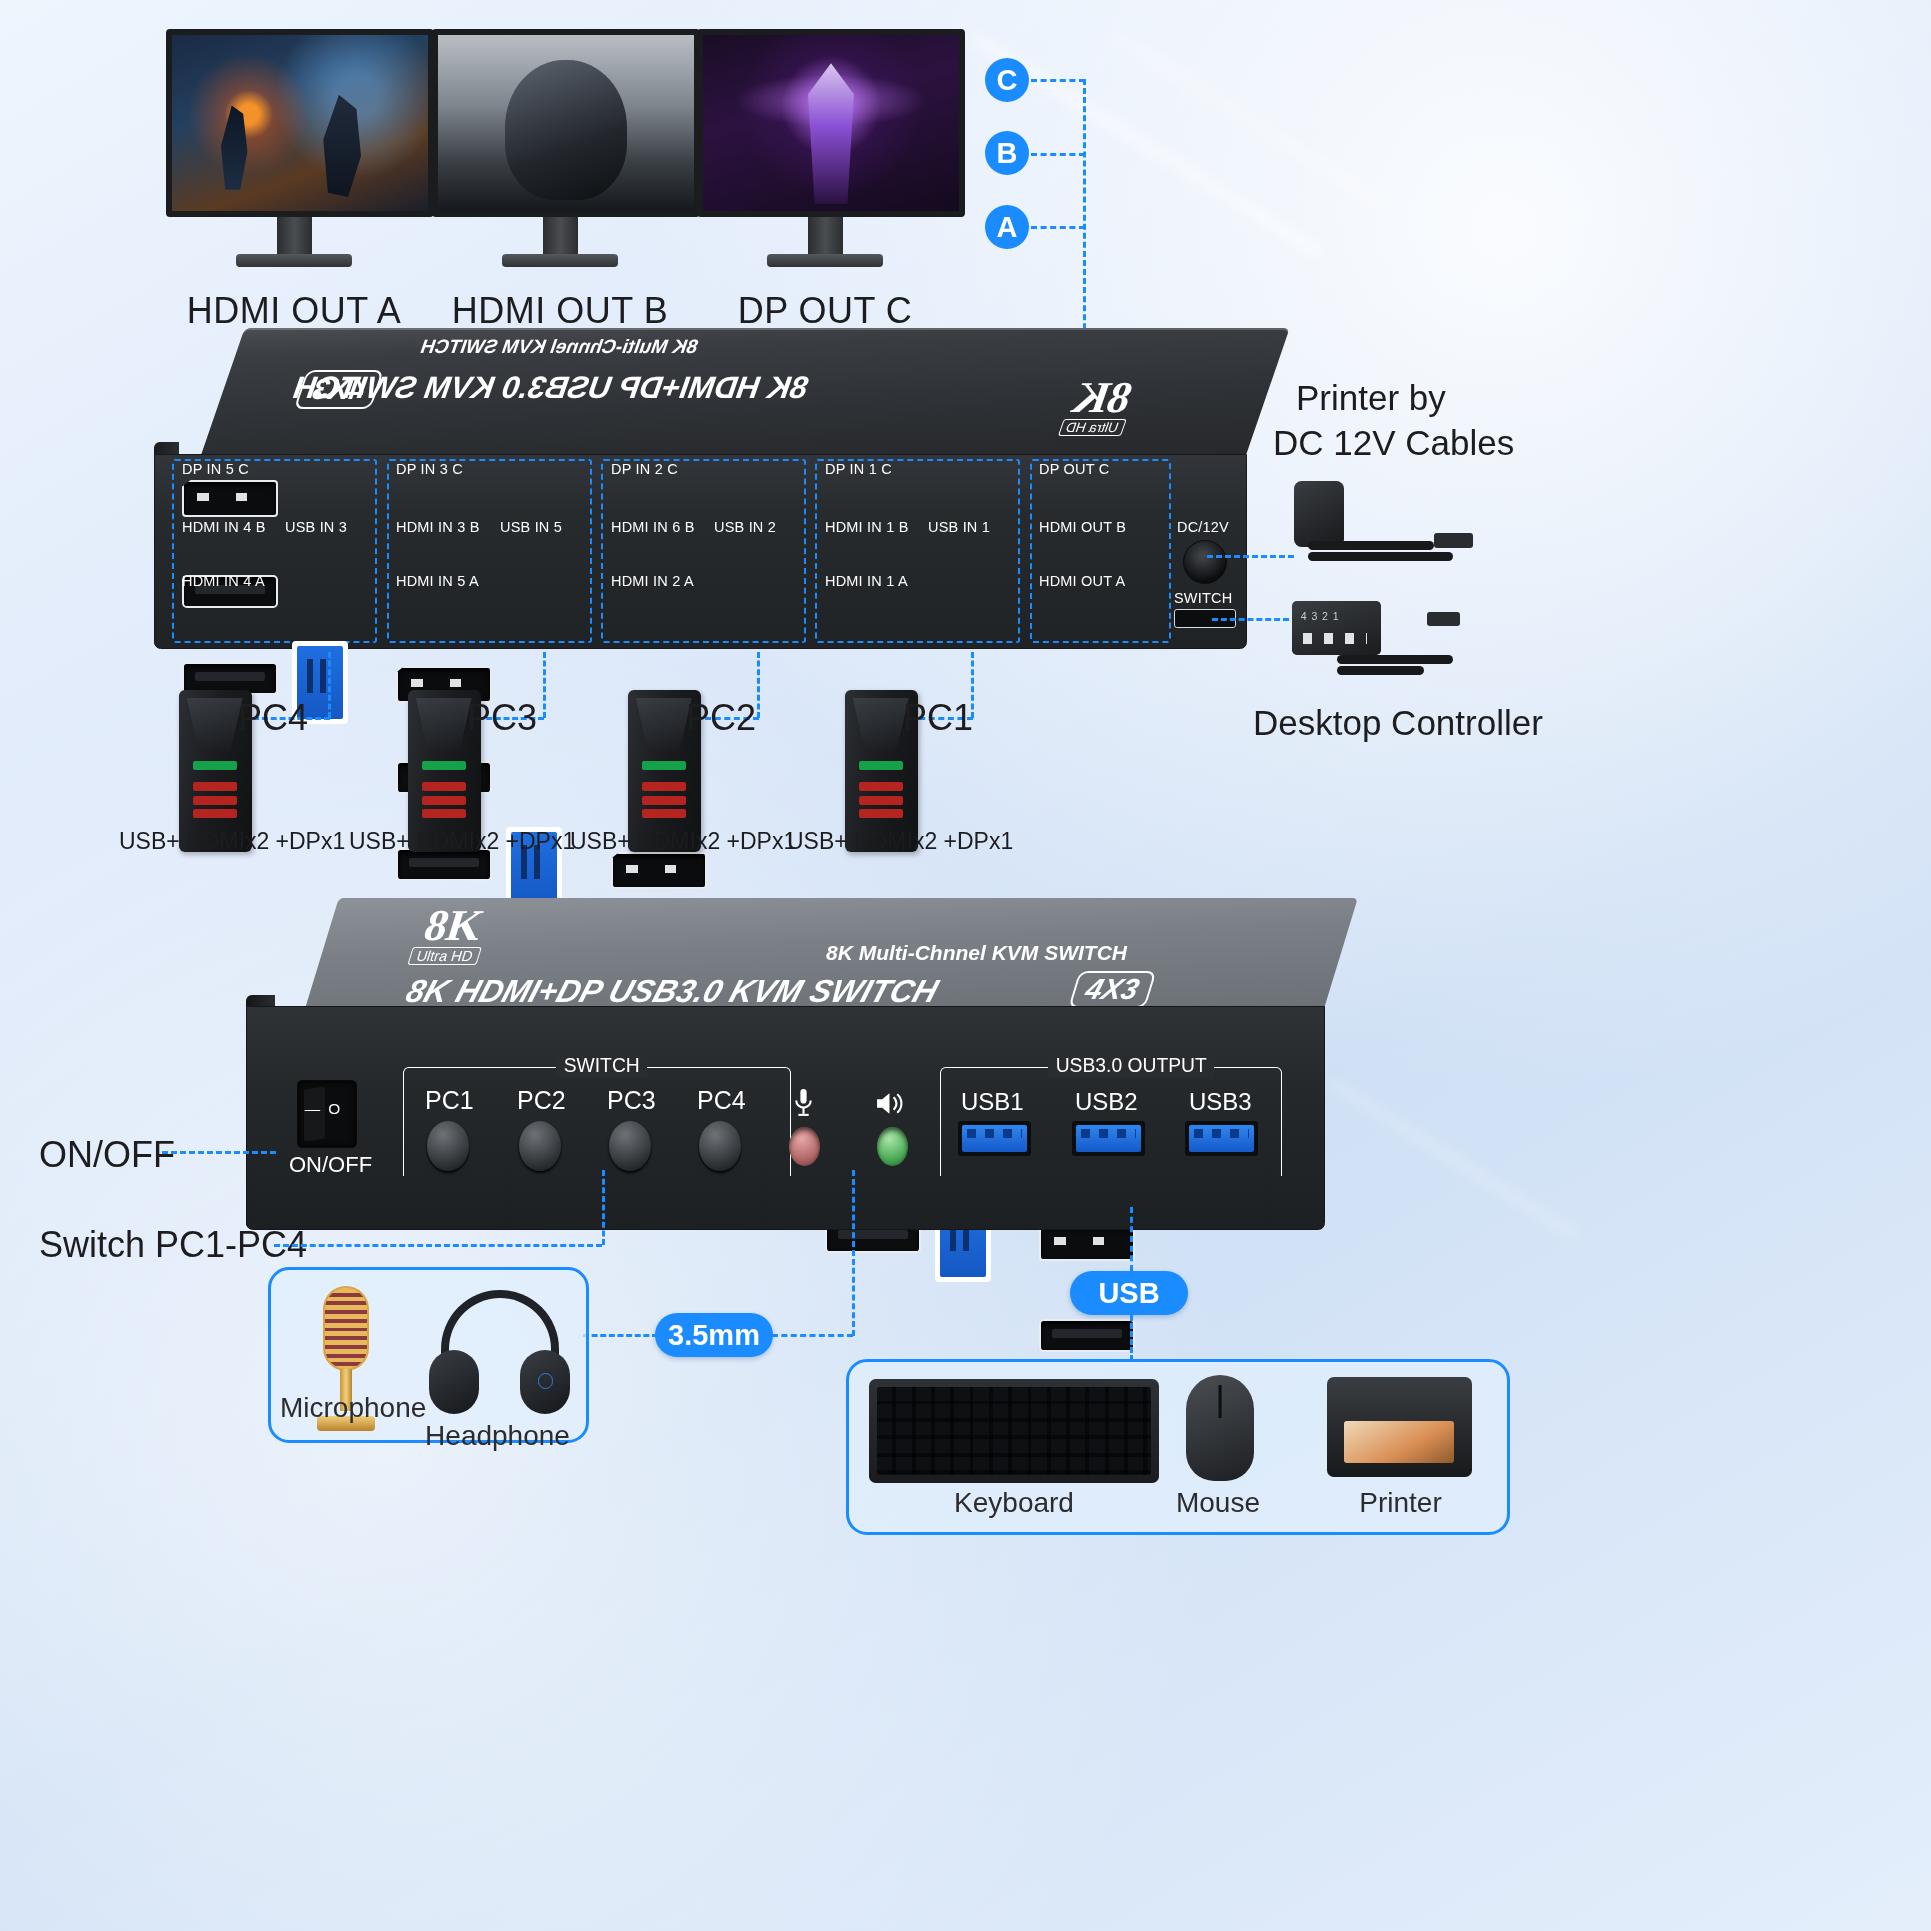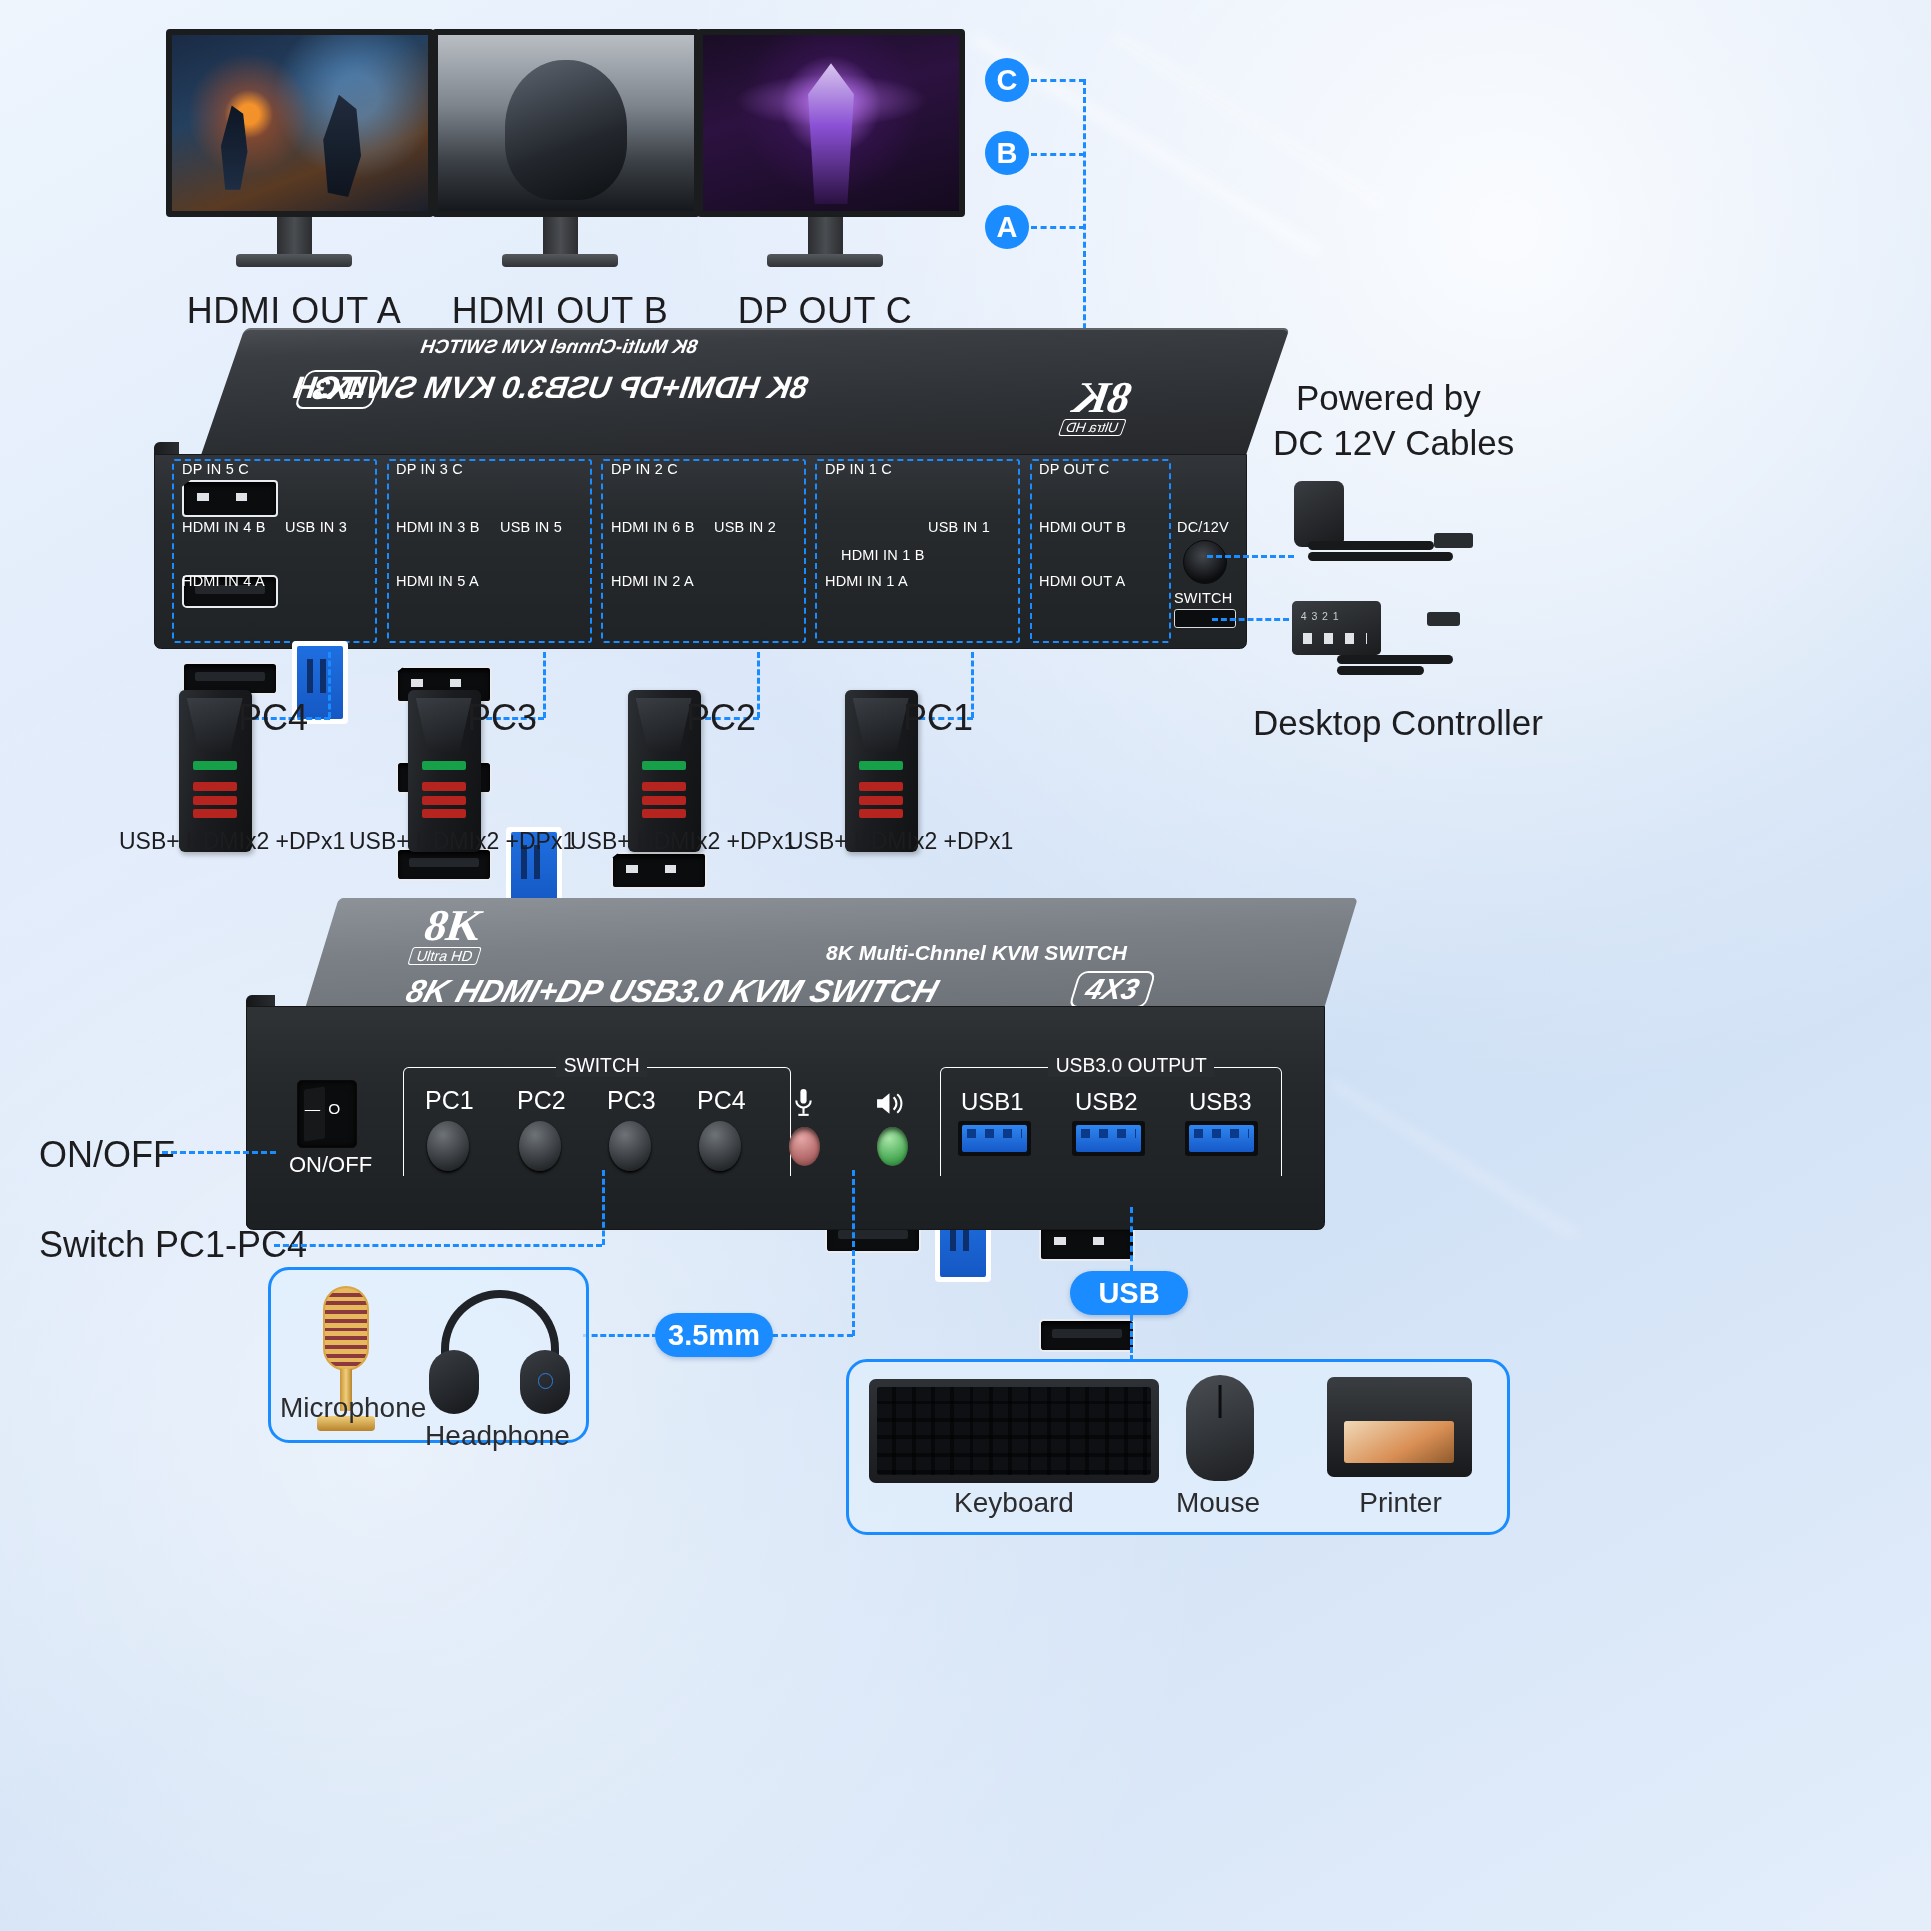--- a/index.html
+++ b/index.html
@@ -292,21 +292,21 @@
     </div>
     <div class="usbb-port" style="left:566px;top:83px;width:56px;height:83px;">
       <div class="usbb-inner"></div>
     </div>
 
     <div class="grpbox" style="left:660px;top:3.9px;width:201px;height:180px;"></div>
     <div class="portLbl" style="left:670px;top:5.8px;">
       <span>DP IN 1 C</span>
     </div>
     <div class="dp-port" style="left:670px;top:25px;width:92px;height:33px;"></div>
-    <div class="portLbl" style="left:686px;top:64px;margin-top:28px;">
+    <div class="portLbl" style="left:670px;top:64px;">
       <span>HDMI IN 1 B</span>
     </div>
     <div class="hdmi-port" style="left:670px;top:83px;width:92px;height:29px;"></div>
     <div class="portLbl" style="left:670px;top:118px;">
       <span>HDMI IN 1 A</span>
     </div>
     <div class="hdmi-port" style="left:670px;top:137px;width:92px;height:29px;"></div>
     <div class="portLbl" style="left:773px;top:64px;">
       <span>USB IN 1</span>
     </div>
@@ -358,21 +358,21 @@
 <div class="pcSub" style="left:349px;top:828px;">USB+ HDMIx2 +DPx1</div>
 
 <div class="pc" style="left:628px;top:690px;"></div>
 <div class="pcLbl" style="left:686px;top:697px;">PC2</div>
 <div class="pcSub" style="left:570px;top:828px;">USB+ HDMIx2 +DPx1</div>
 
 <div class="pc" style="left:845px;top:690px;"></div>
 <div class="pcLbl" style="left:903px;top:697px;">PC1</div>
 <div class="pcSub" style="left:787px;top:828px;">USB+ HDMIx2 +DPx1</div>
 
-<div class="sideTxt" style="left:1296px;top:378px;">Powered by</div>
+<div class="sideTxt" style="left:1296px;top:378px;">Printer by</div>
 <div class="sideTxt" style="left:1273px;top:423px;">DC 12V Cables</div>
 <div class="psu-brick" style="left:1294px;top:481px;"></div>
 <div class="cable" style="left:1308px;top:541px;width:126px;height:8.7px;"></div>
 <div class="cable" style="left:1308px;top:552px;width:145px;height:8.7px;"></div>
 <div style="position:absolute;left:1434px;top:533px;width:39px;height:15.4px;background:#2a2d30;border-radius:2.9px;"></div>
 <div class="dashH" style="left:1207px;top:555px;width:87px;"></div>
 
 <div class="ctrl-box" style="left:1292px;top:601px;">
   <span>4321</span>
   <i></i>

